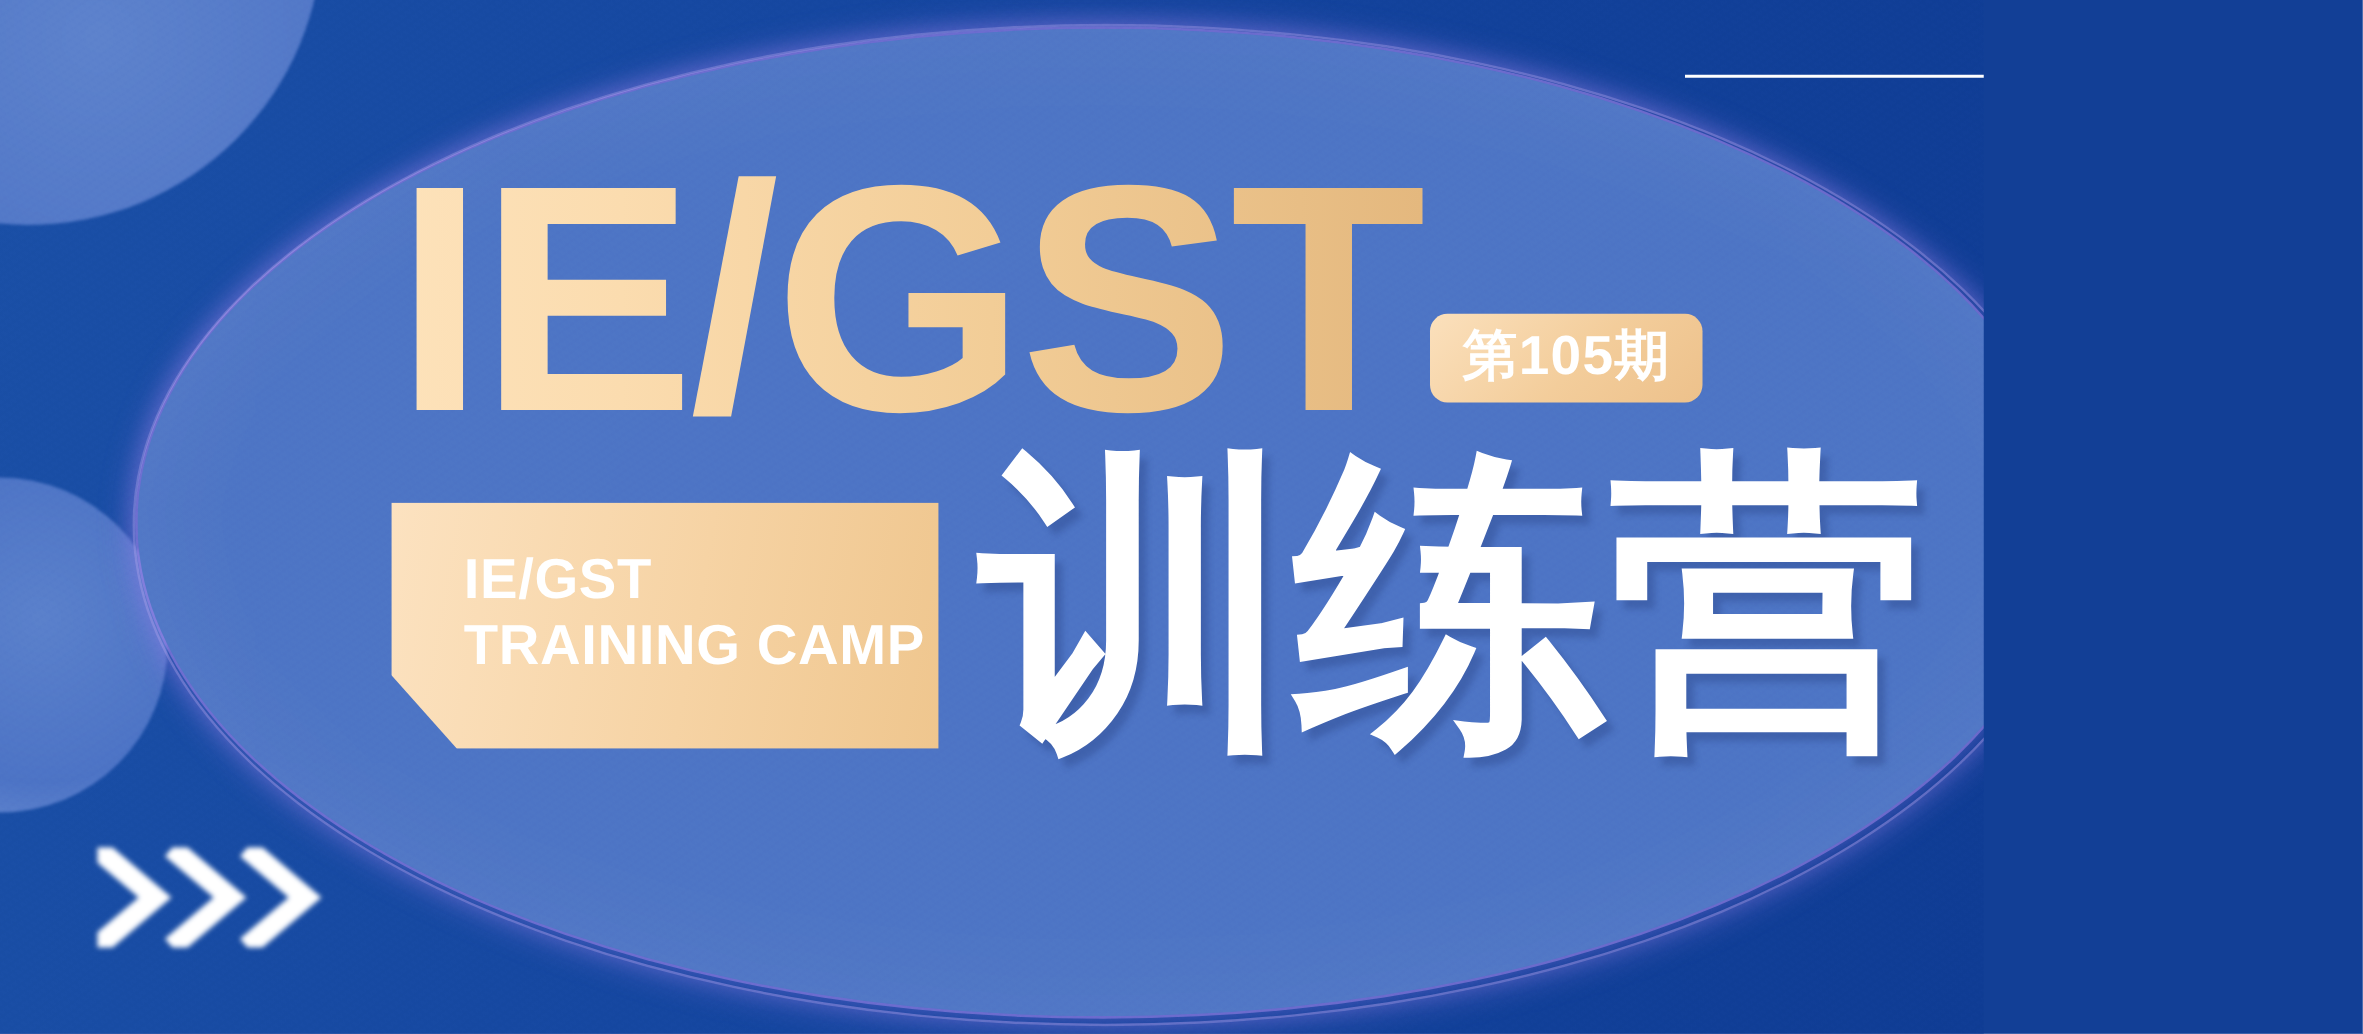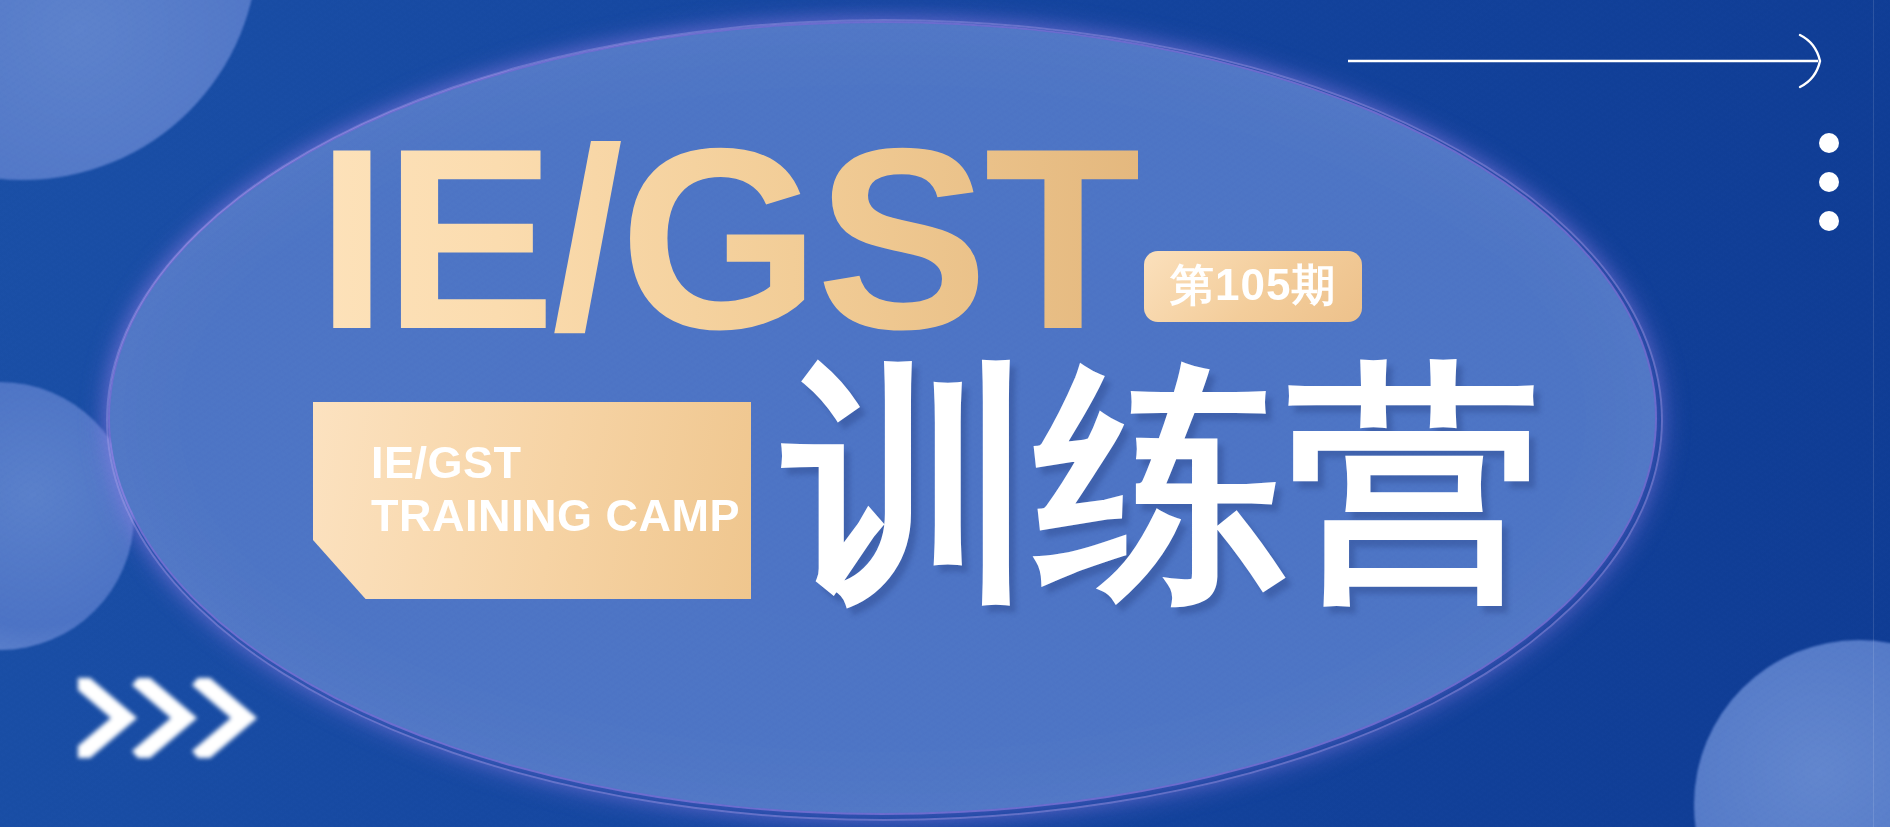--- a/index.html
+++ b/index.html
@@ -2,21 +2,21 @@
 <html><head>
 <meta charset="utf-8">
 <style>
   html,body{margin:0;padding:0;}
   body{
     width:1890px;height:827px;overflow:hidden;
     font-family:"Liberation Sans","DejaVu Sans",sans-serif;
     background:#123F96;
   }
   .banner{
-    position:relative;width:1890px;height:827px;overflow:hidden;
+    position:relative;width:1587px;height:827px;overflow:hidden;
     background:linear-gradient(100deg,#1A4FA6 0%,#14459F 45%,#0F3C94 100%);
   }
 
   
   .blob{position:absolute;border-radius:50%;pointer-events:none;}
 
   .blob-tl{
     left:-212px;top:-290px;width:470px;height:470px;
     background:radial-gradient(circle at 62% 68%, #5D82CC 0%, #4E74C6 55%, #5F85CF 86%, #AFC2E9 99%, rgba(175,194,233,0) 100%);
     filter:blur(1.2px);

